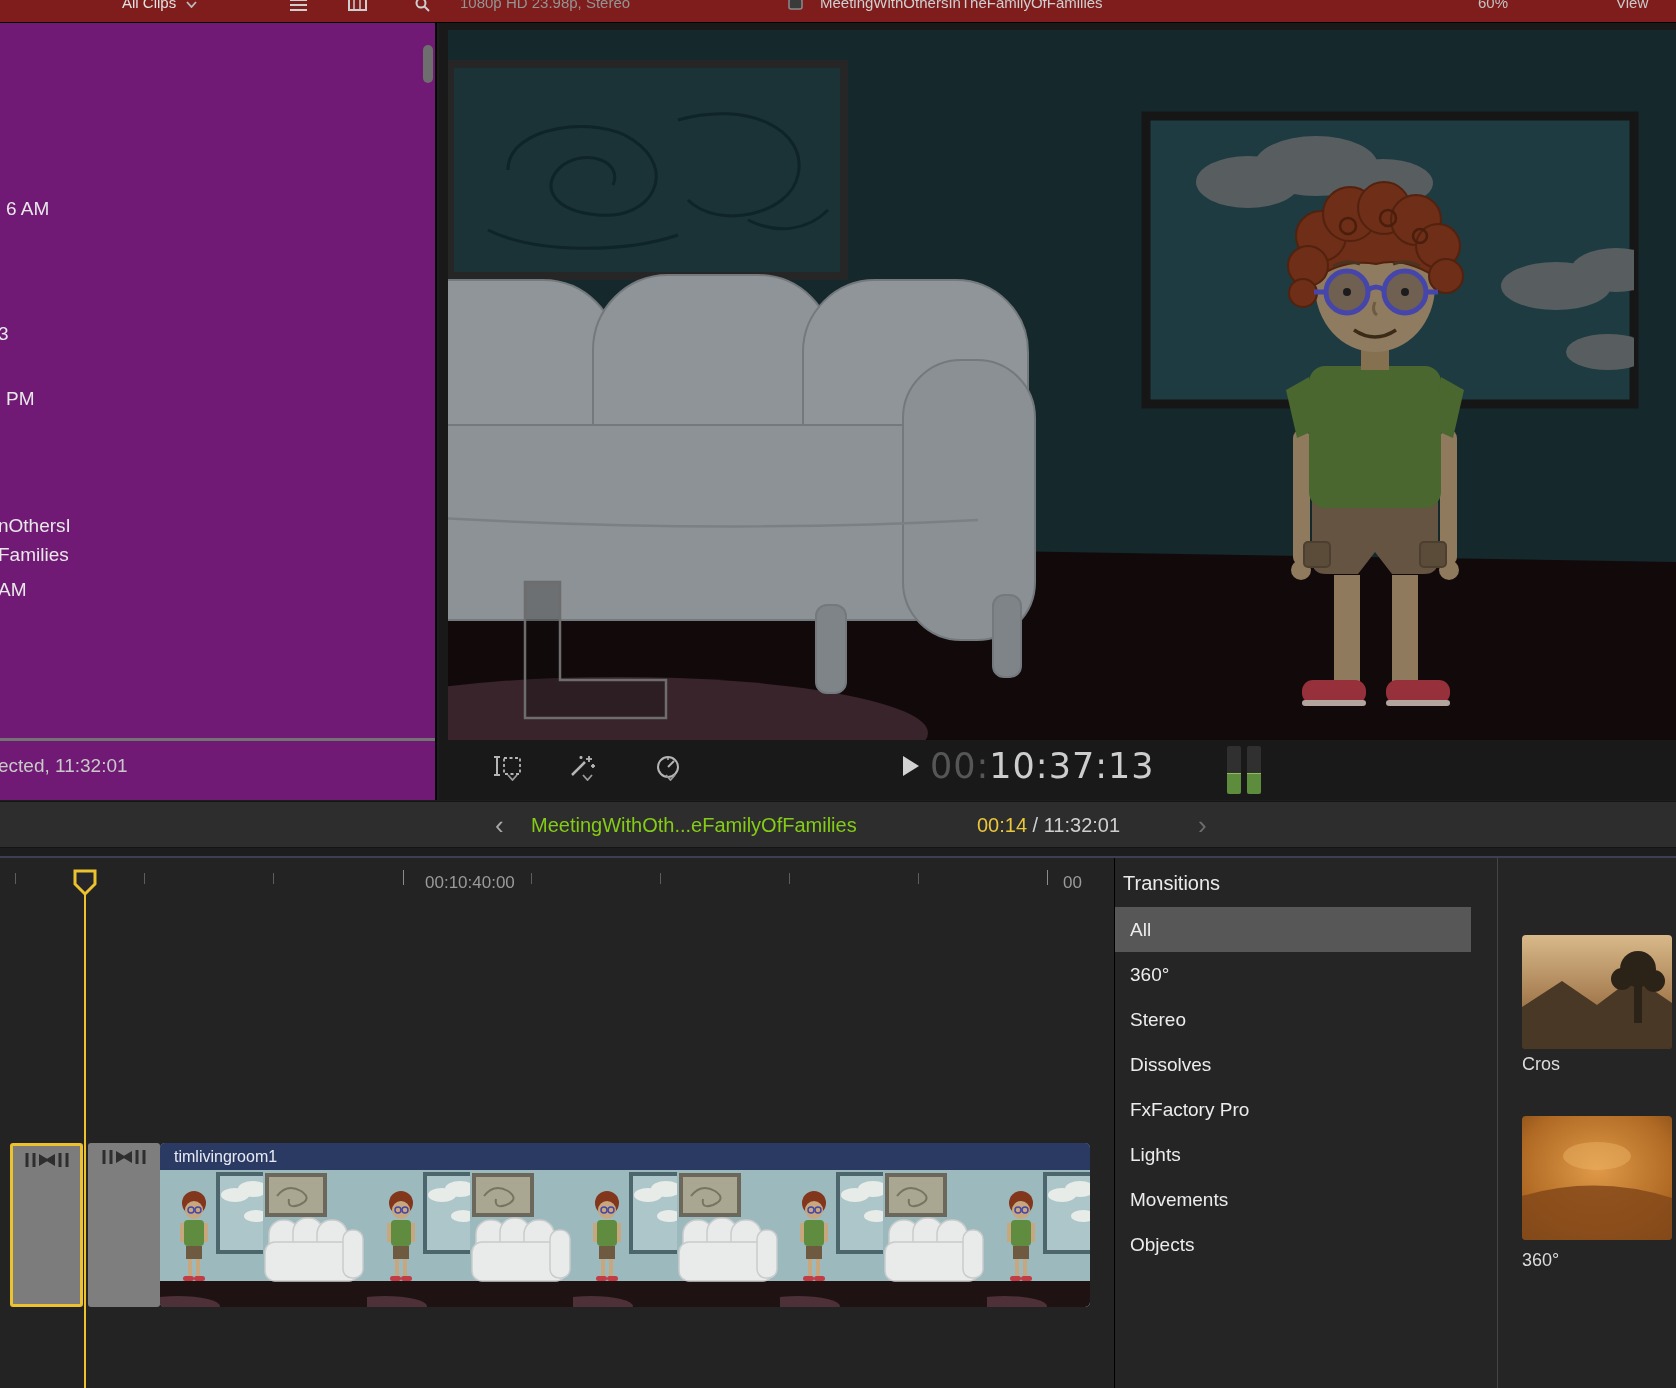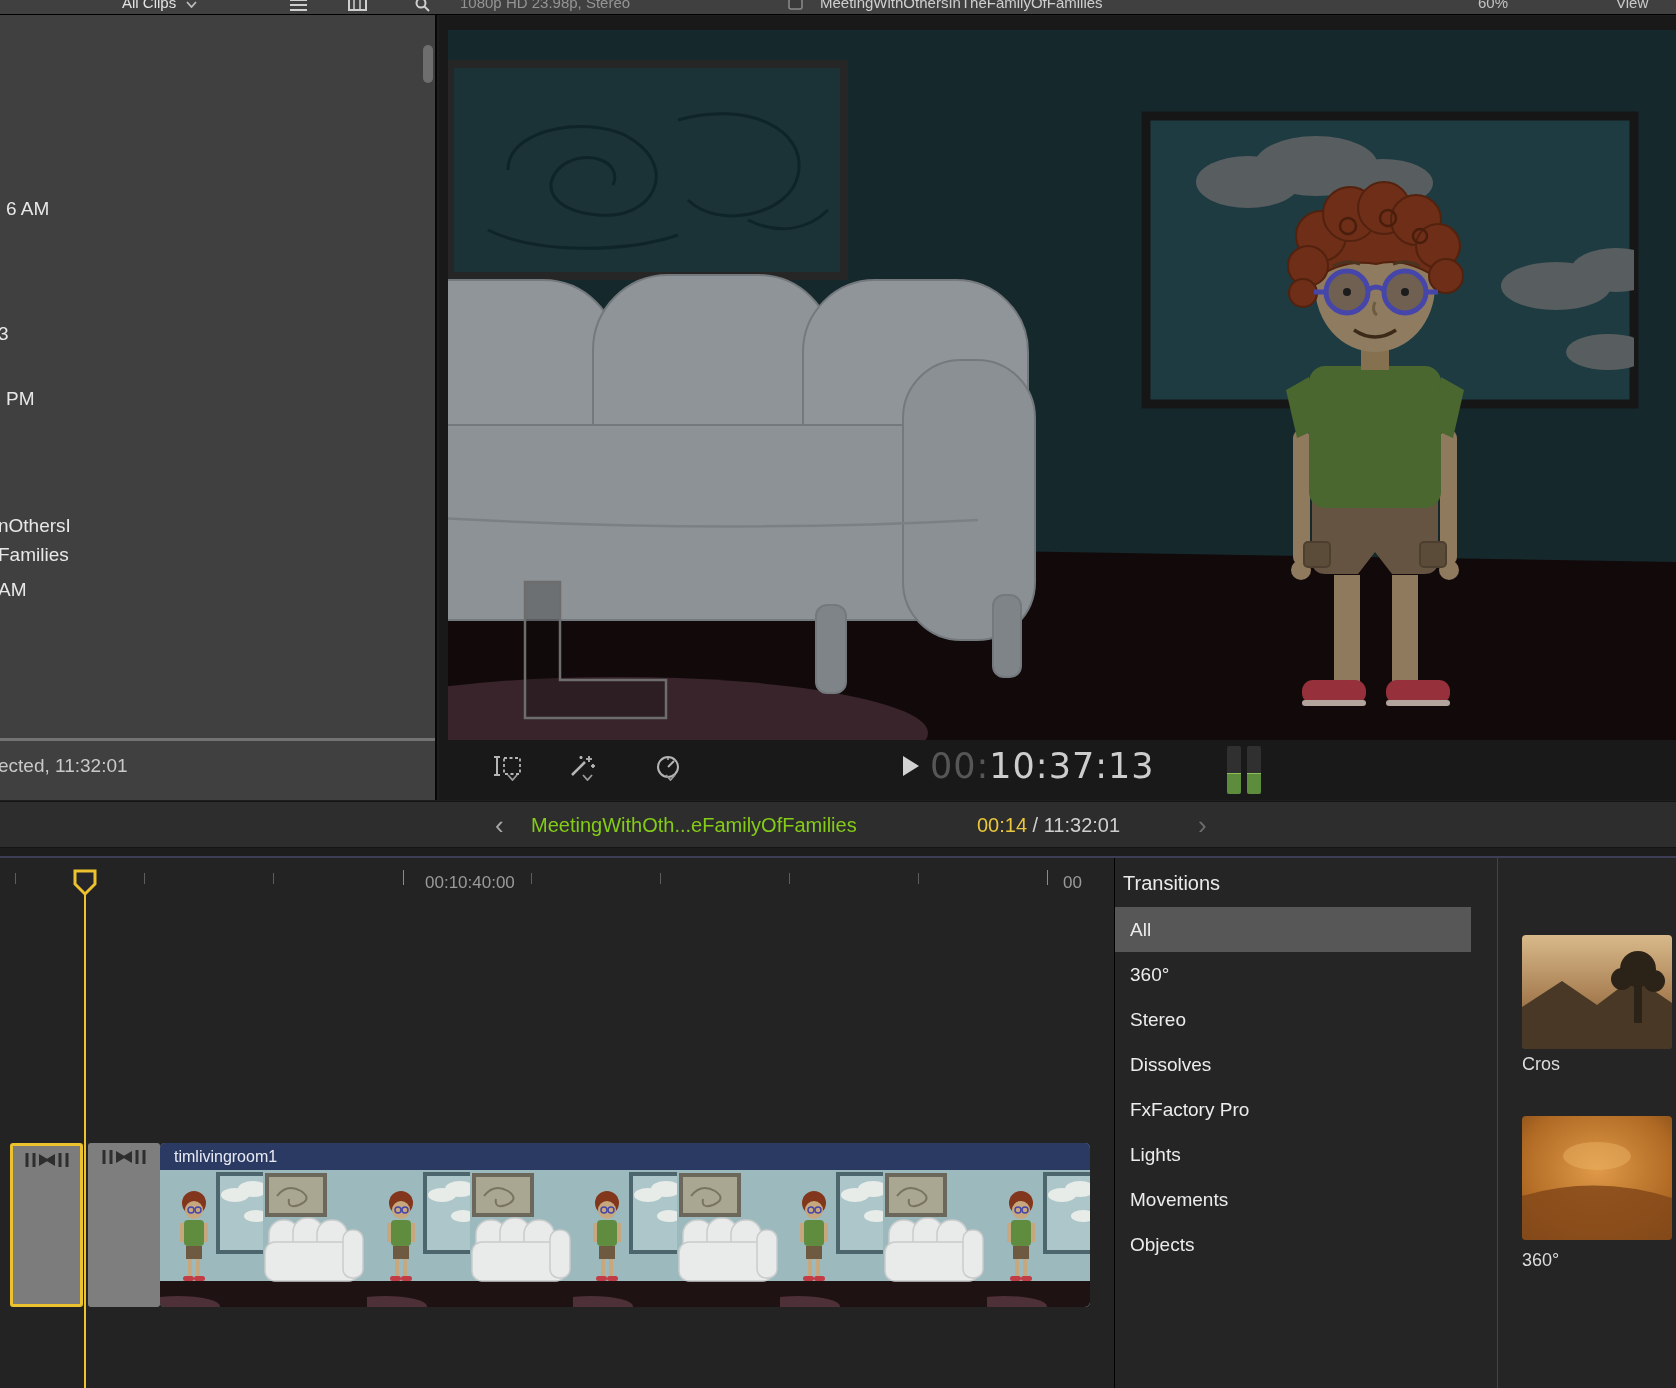--- a/index.html
+++ b/index.html
@@ -1,28 +1,28 @@
 <!DOCTYPE html>
 <html><head>
 <meta charset="utf-8">
 <style>
   * { box-sizing: border-box; margin: 0; padding: 0; }
   html,body { background:#111; }
   body { font-family: "Liberation Sans", sans-serif; }
   #app { position:relative; width:1676px; height:1388px; background:#1d1d1d; overflow:hidden; color:#ddd; }
 
   
-  .top-bar { position:absolute; left:0; top:0; width:1676px; height:15px; background:#404040; border-bottom:1px solid #000; overflow:hidden; z-index:20; }
+  .top-bar { position:absolute; left:0; top:0; width:1676px; height:23px; background:#7f1d1d; border-bottom:1px solid #000; overflow:hidden; z-index:20; }
   .top-row { position:absolute; top:-10px; left:0; right:0; height:25px; line-height:25px; font-size:15px; }
   .tb { position:absolute; white-space:nowrap; }
   .tb svg { vertical-align:middle; }
   .dim { color:#949494; }
 
   
-  .browser { position:absolute; left:0; top:0; width:437px; height:800px; background:#404040; border-right:2px solid #070707; z-index:5; }
+  .browser { position:absolute; left:0; top:0; width:437px; height:800px; background:#701a75; border-right:2px solid #070707; z-index:5; }
   .b-label { position:absolute; font-size:19px; color:#e8e8e8; white-space:nowrap; }
   .b-scroll { position:absolute; left:423px; top:45px; width:10px; height:38px; border-radius:5px; background:#6e6e6e; }
   .b-status { position:absolute; left:0; top:738px; width:100%; height:62px; border-top:3px solid #737373; }
   .b-status span { position:absolute; left:-2px; top:14px; font-size:19px; color:#c9c9c9; white-space:nowrap; }
 
   
   .viewer { position:absolute; left:439px; top:16px; width:1237px; height:784px; background:#191919;text-align:right; }
   .scene { position:absolute; left:9px; top:14px; width:1228px; height:710px; display:block; background:#15282c; }
   .v-controls { position:absolute; left:0; top:726px; width:100%; height:58px; }
   .vc-group { position:absolute; top:12px; height:30px; color:#b5b5b5; cursor:default; }

